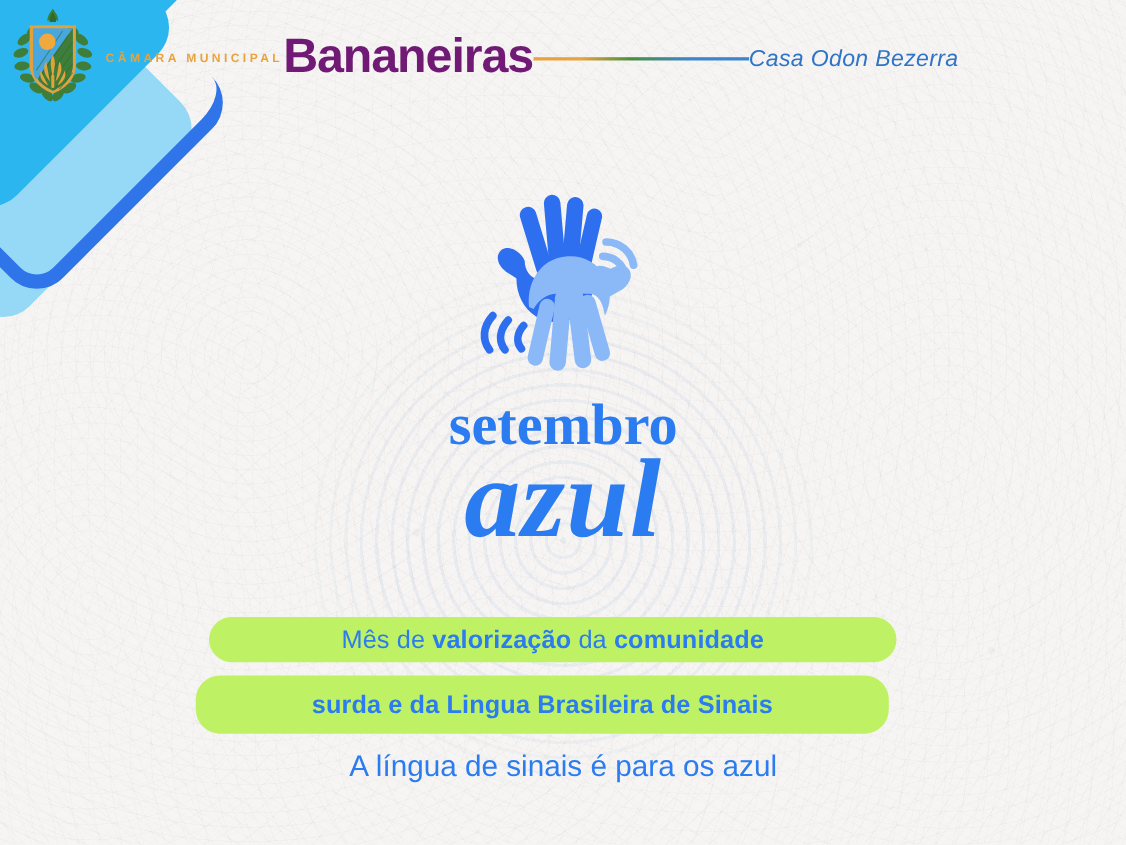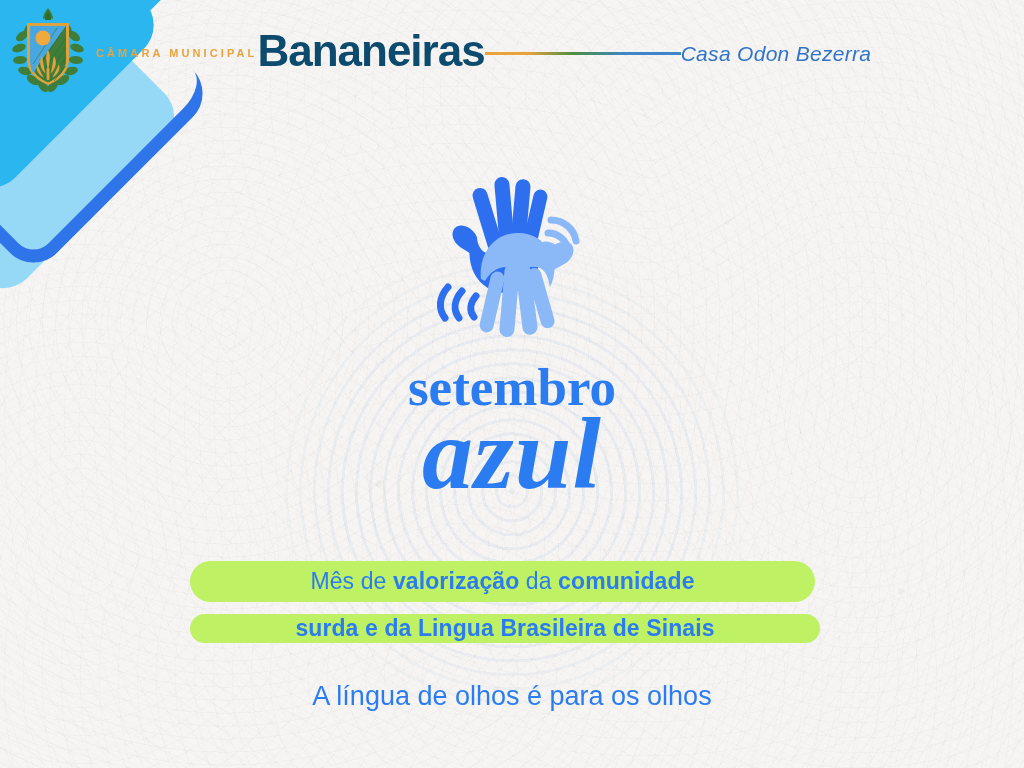--- a/index.html
+++ b/index.html
@@ -86,21 +86,21 @@
   }
   .crest{width:96px;height:92px;display:block;}
   .camara-municipal{
     margin-top:1px;
     font-size:11px;font-weight:700;letter-spacing:3.1px;
     color:#e8a33d;font-family:"Liberation Sans",sans-serif;
   }
   .bananeiras{
     font-family:"Liberation Sans",sans-serif;
     font-weight:700;font-size:44px;line-height:.92;
-    letter-spacing:-1px;color:#0c4a6e;
+    letter-spacing:-1px;color:#701a75;
     margin-top:-1px;
   }
   .logo-rule{
     width:196px;height:3px;margin-top:2px;
     background:linear-gradient(90deg,#e8a33d 0%,#e8a33d 22%,#4b8f3e 45%,#3d86c9 72%,#3d86c9 100%);
   }
   .casa-odon{
     margin-top:3px;
     font-family:"Liberation Sans",sans-serif;
     font-size:21px;font-style:italic;font-weight:400;color:#2f74c8;
@@ -130,21 +130,21 @@
   .pill{
     position:absolute;
     background:#bef264;border-radius:22px;
     display:flex;align-items:center;justify-content:center;
     color:#2b7cf0;font-size:23px;letter-spacing:.1px;
     font-family:"Liberation Sans",sans-serif;
   }
   .pill b{font-weight:700;}
   .pill .lt{font-weight:400;}
   .pill-1{left:190px;top:561px;width:625px;height:41px;}
-  .pill-2{left:190px;top:614px;width:630px;height:29px;}
+  .pill-2{left:178px;top:614px;width:630px;height:53px;}
 
   
   .tagline{
     position:absolute;left:0;right:0;top:679px;
     text-align:center;color:#2b7cf0;
     font-size:27px;line-height:1.32;font-weight:400;
     font-family:"Liberation Sans",sans-serif;
   }
   .tagline span{display:block;}
 </style>
@@ -271,16 +271,16 @@
   </div>
 
   <div class="pill pill-1">
     <span><span class="lt">Mês de </span><b>valorização</b><span class="lt"> da </span><b>comunidade</b></span>
   </div>
   <div class="pill pill-2">
     <span><b>surda e da Lingua Brasileira de Sinais</b></span>
   </div>
 
   <div class="tagline">
-    <span>A língua de olhos é para os olhos</span>
+    <span>A língua de sinais é para os azul</span>
   </div>
 
 </div>
 
 </body></html>

